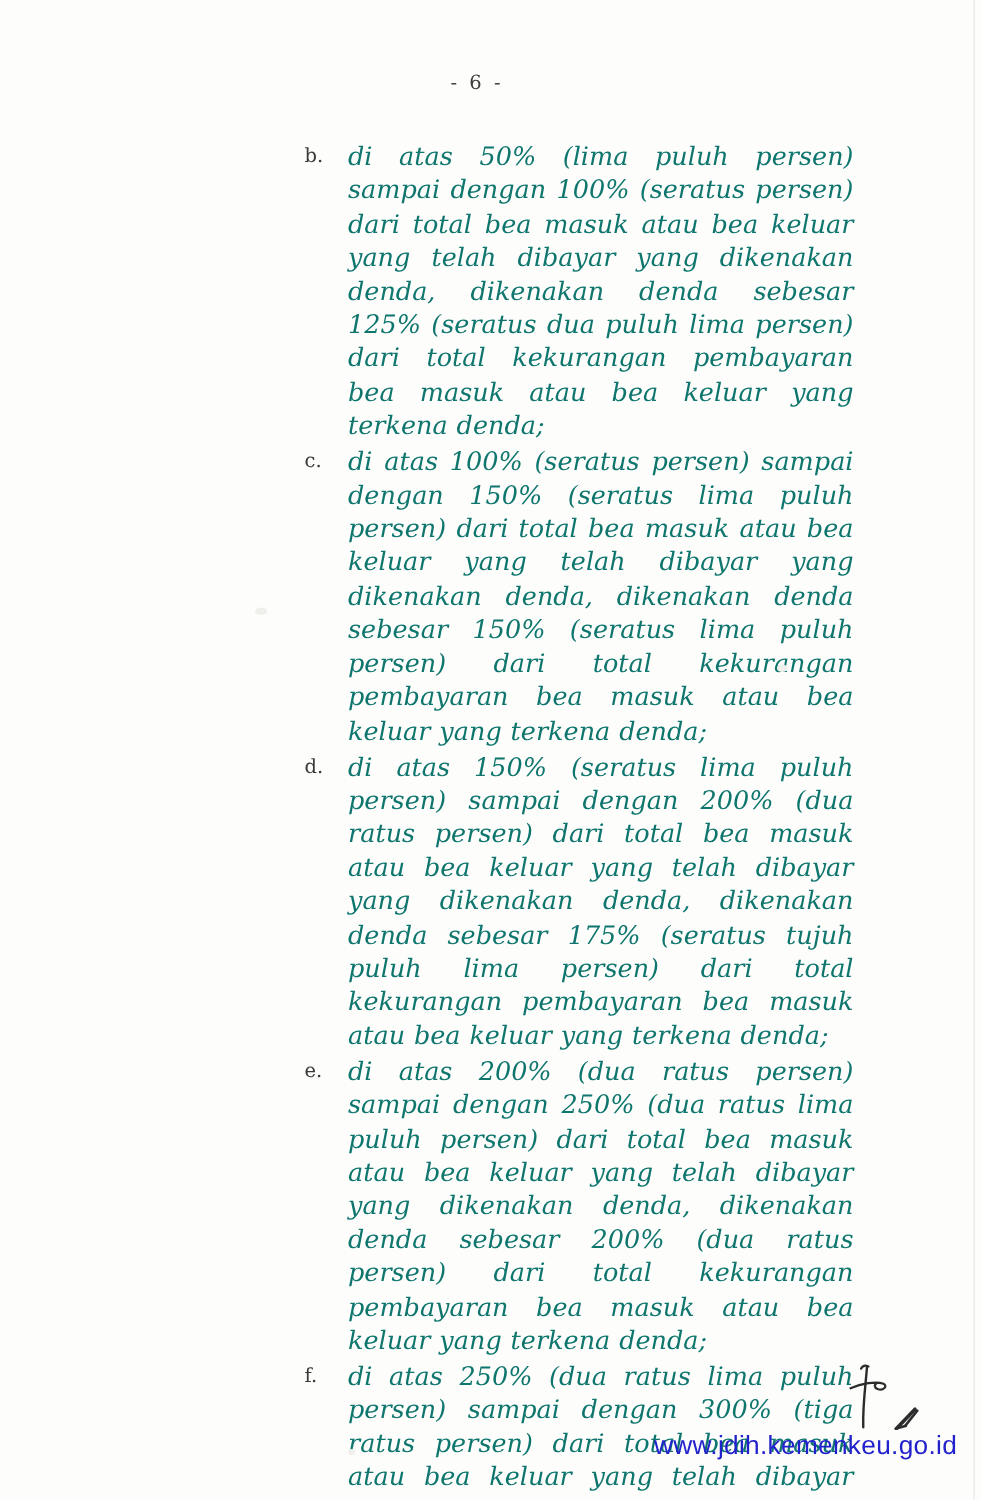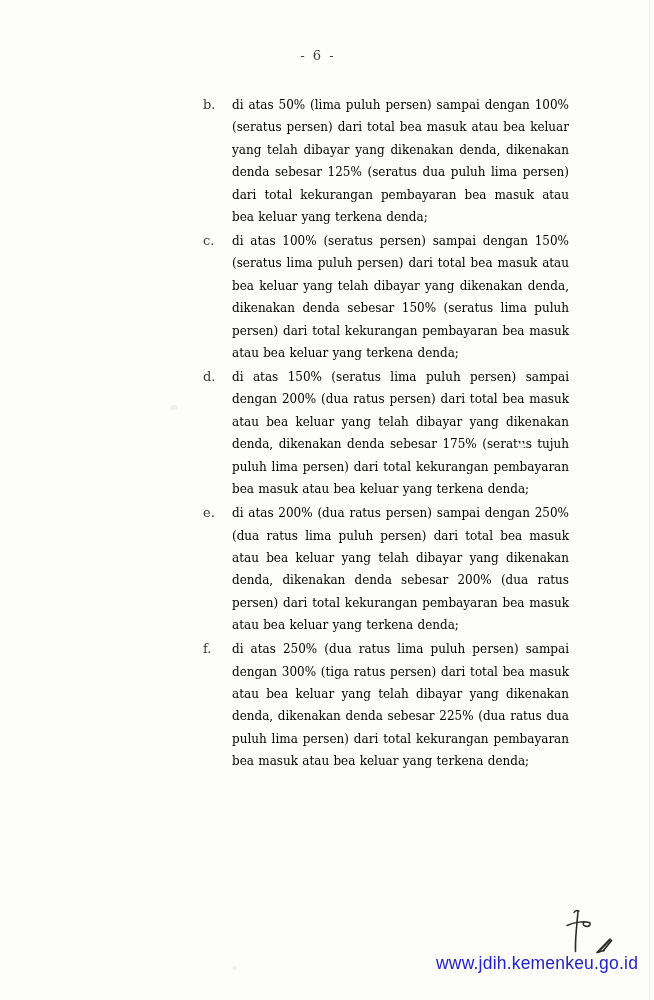--- a/index.html
+++ b/index.html
@@ -31,26 +31,27 @@
     display: grid;
     grid-template-columns: 29px 337px;
     margin-bottom: 1.6px;
   }
   .doc-item .item-label {
     font-size: 13px;
     line-height: 22.4px;
     color: #3a3a3a;
   }
   .doc-item .item-text {
-    font-size: 12px;
+    font-size: 17px;
     line-height: 22.4px;
     text-align: justify;
     text-justify: inter-word;
-    color: #000000;
+    color: #0f766e;
     word-spacing: 0.5px;
+    font-style: italic;
   }
 
   
   .paraf {
     position: absolute;
     top: 904px; left: 548px;
     width: 66px; height: 54px;
   }
 
   

